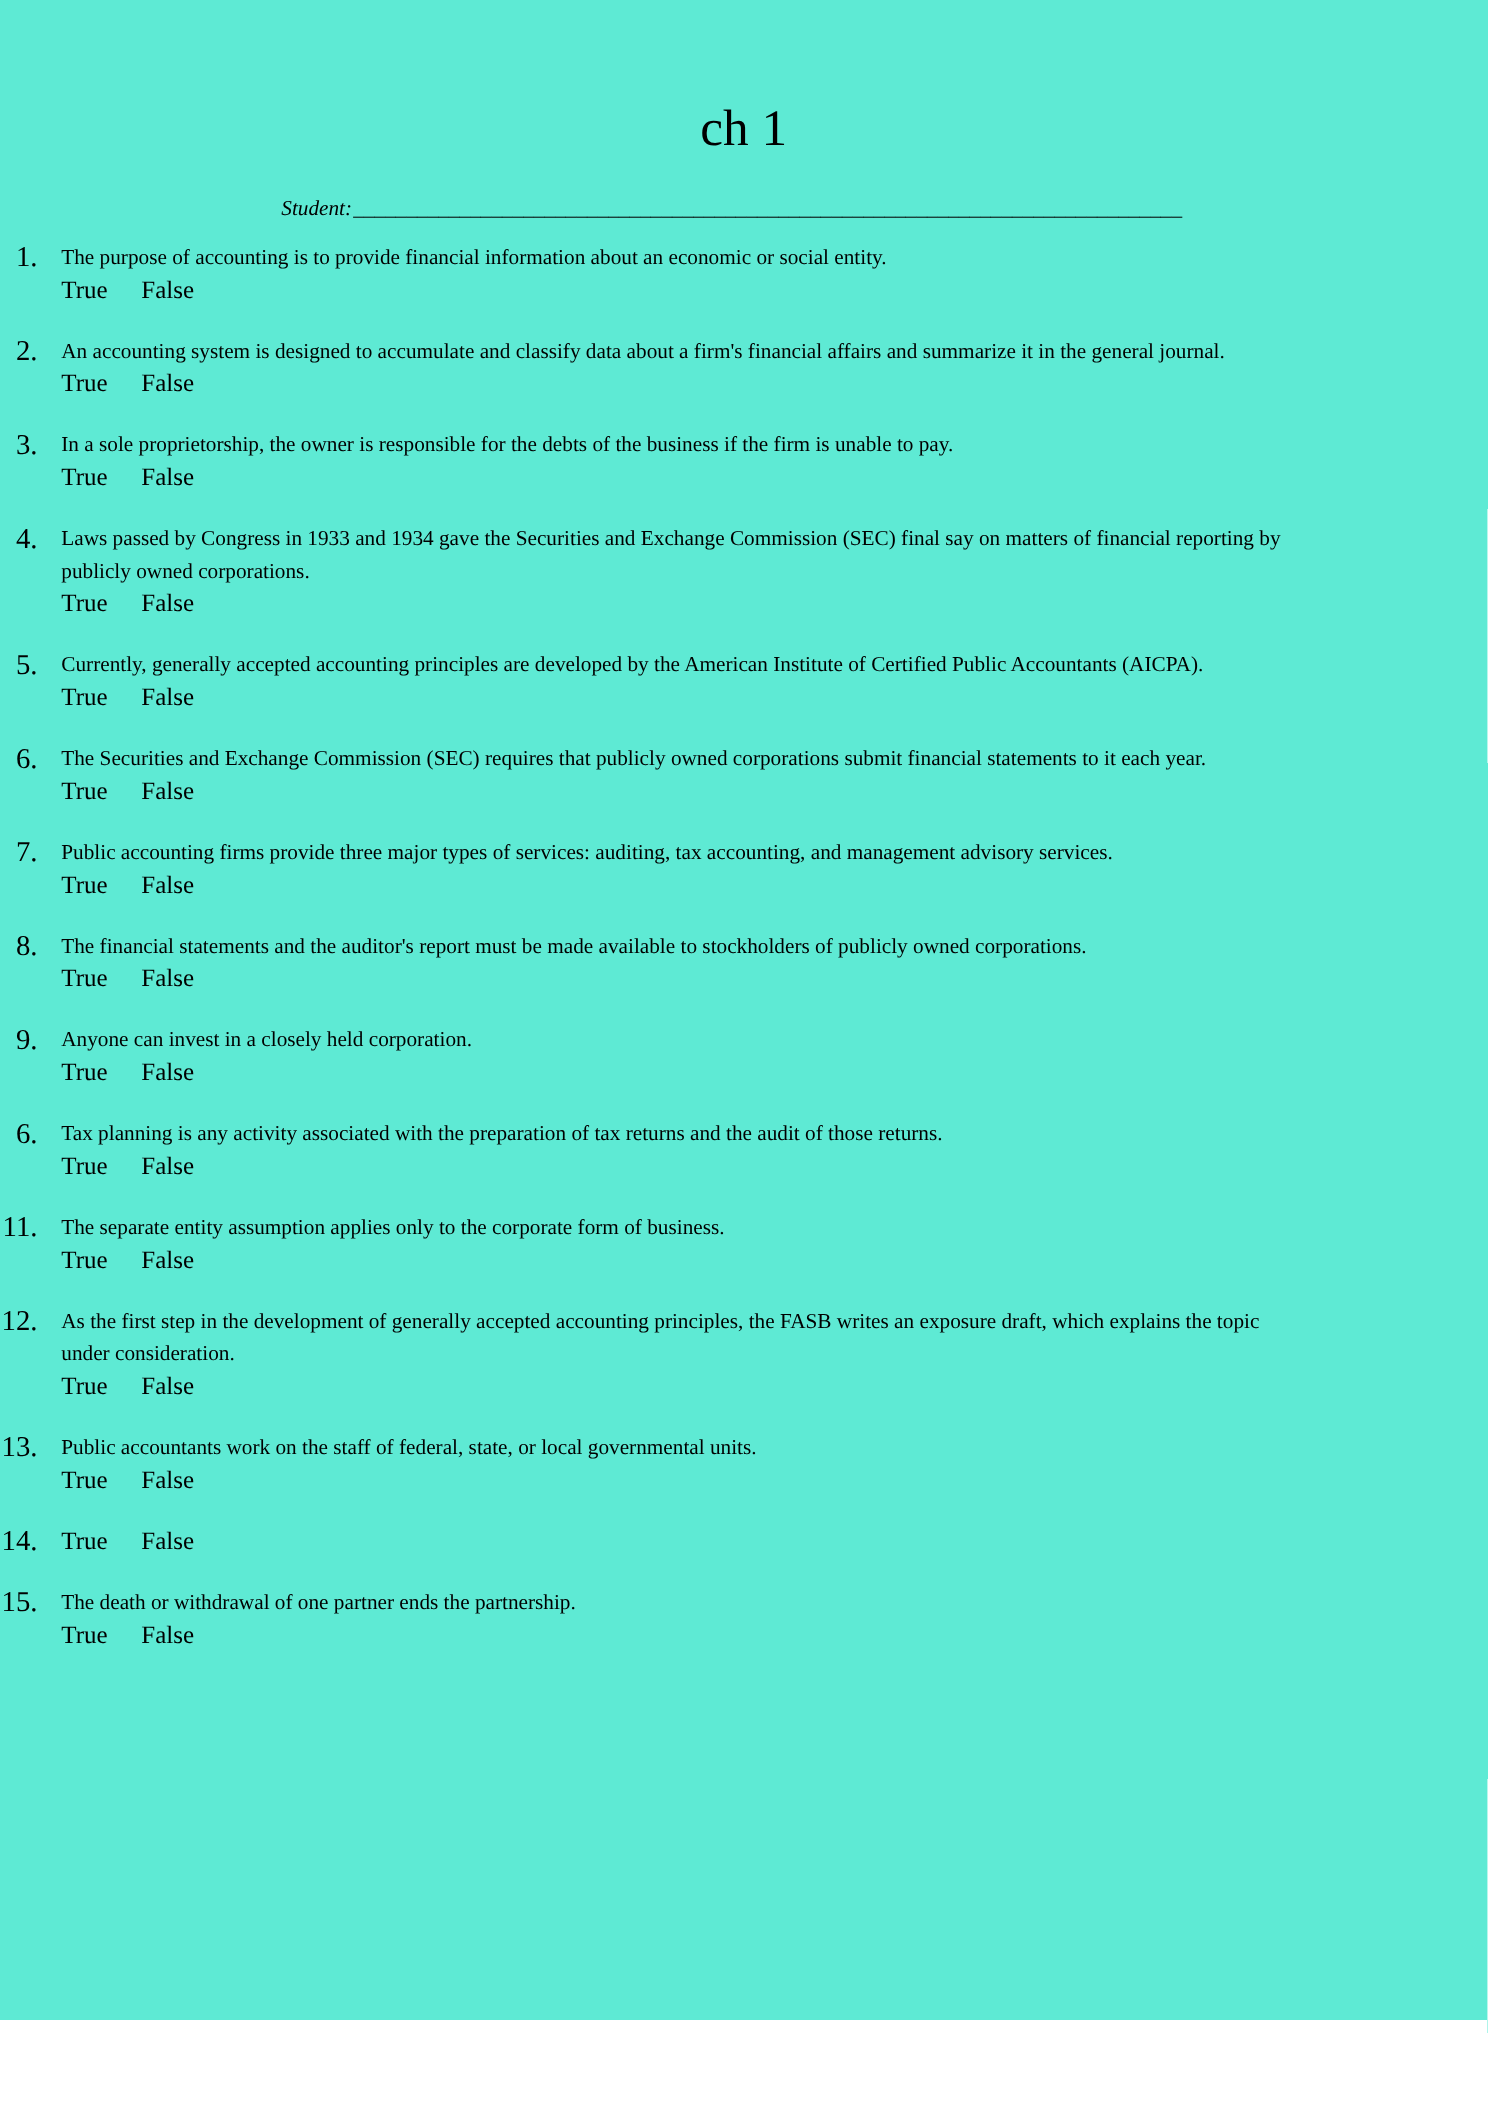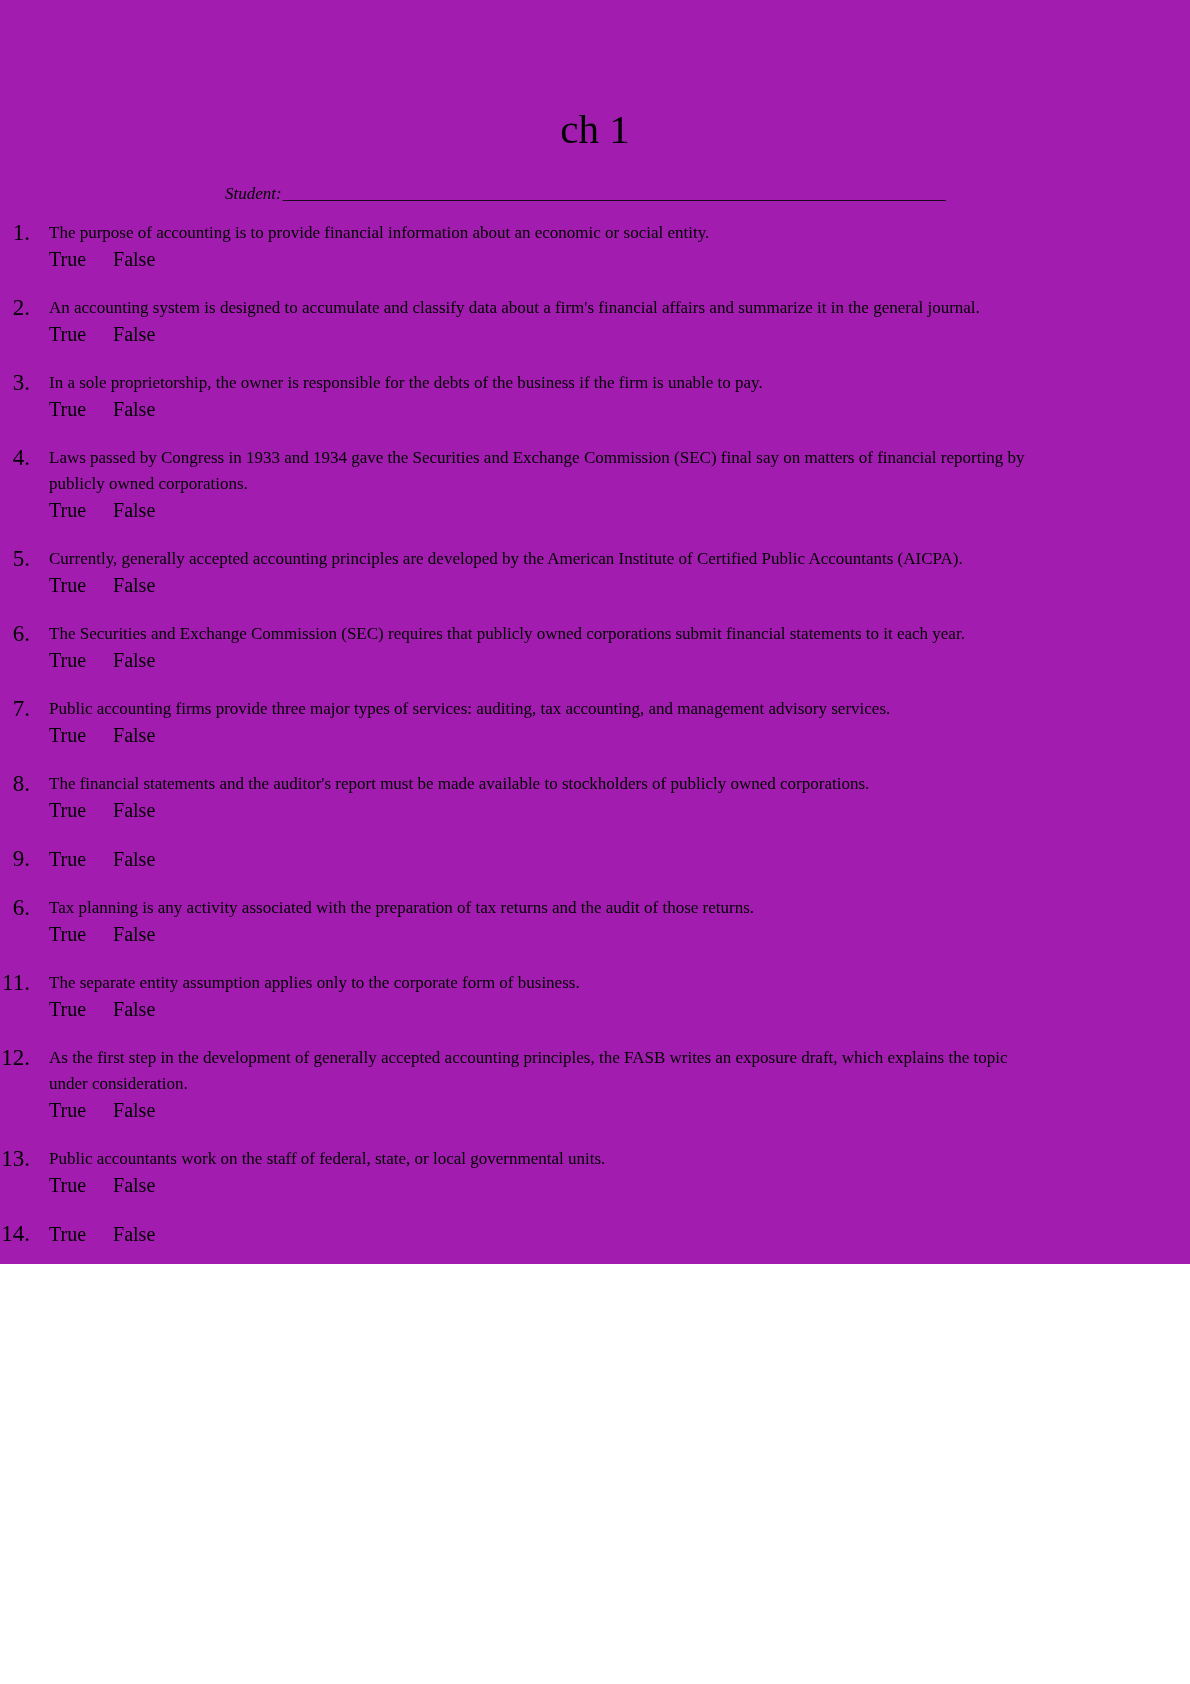--- a/index.html
+++ b/index.html
@@ -3,26 +3,26 @@
 <meta charset="utf-8">
 <style>
   html, body {
     margin: 0;
     padding: 0;
     background: #ffffff;
   }
   .page {
     position: relative;
     width: 1190px;
-    height: 1264px;
-    background: #a21caf;
+    height: 1616px;
+    background: #5eead4;
     color: #000000;
     font-family: "Liberation Serif", serif;
     box-sizing: border-box;
-    padding-top: 106px;
+    padding-top: 79px;
     overflow: hidden;
   }
   .doc-title {
     margin: 0;
     font-size: 41px;
     font-weight: normal;
     line-height: 46px;
     text-align: center;
   }
   .student-row {
@@ -157,20 +157,21 @@
       <div class="qtext">The financial statements and the auditor's report must be made available to stockholders of publicly owned corporations.</div>
       <div class="tf-row">
         <span class="tf-true">True</span><span class="tf-false">False</span>
       </div>
     </div>
   </li>
 
   <li class="question">
     <span class="qnum">9.</span>
     <div class="qbody">
+      <div class="qtext">Anyone can invest in a closely held corporation.</div>
       <div class="tf-row">
         <span class="tf-true">True</span><span class="tf-false">False</span>
       </div>
     </div>
   </li>
 
   <li class="question">
     <span class="qnum">6.</span>
     <div class="qbody">
       <div class="qtext">Tax planning is any activity associated with the preparation of tax returns and the audit of those returns.</div>

